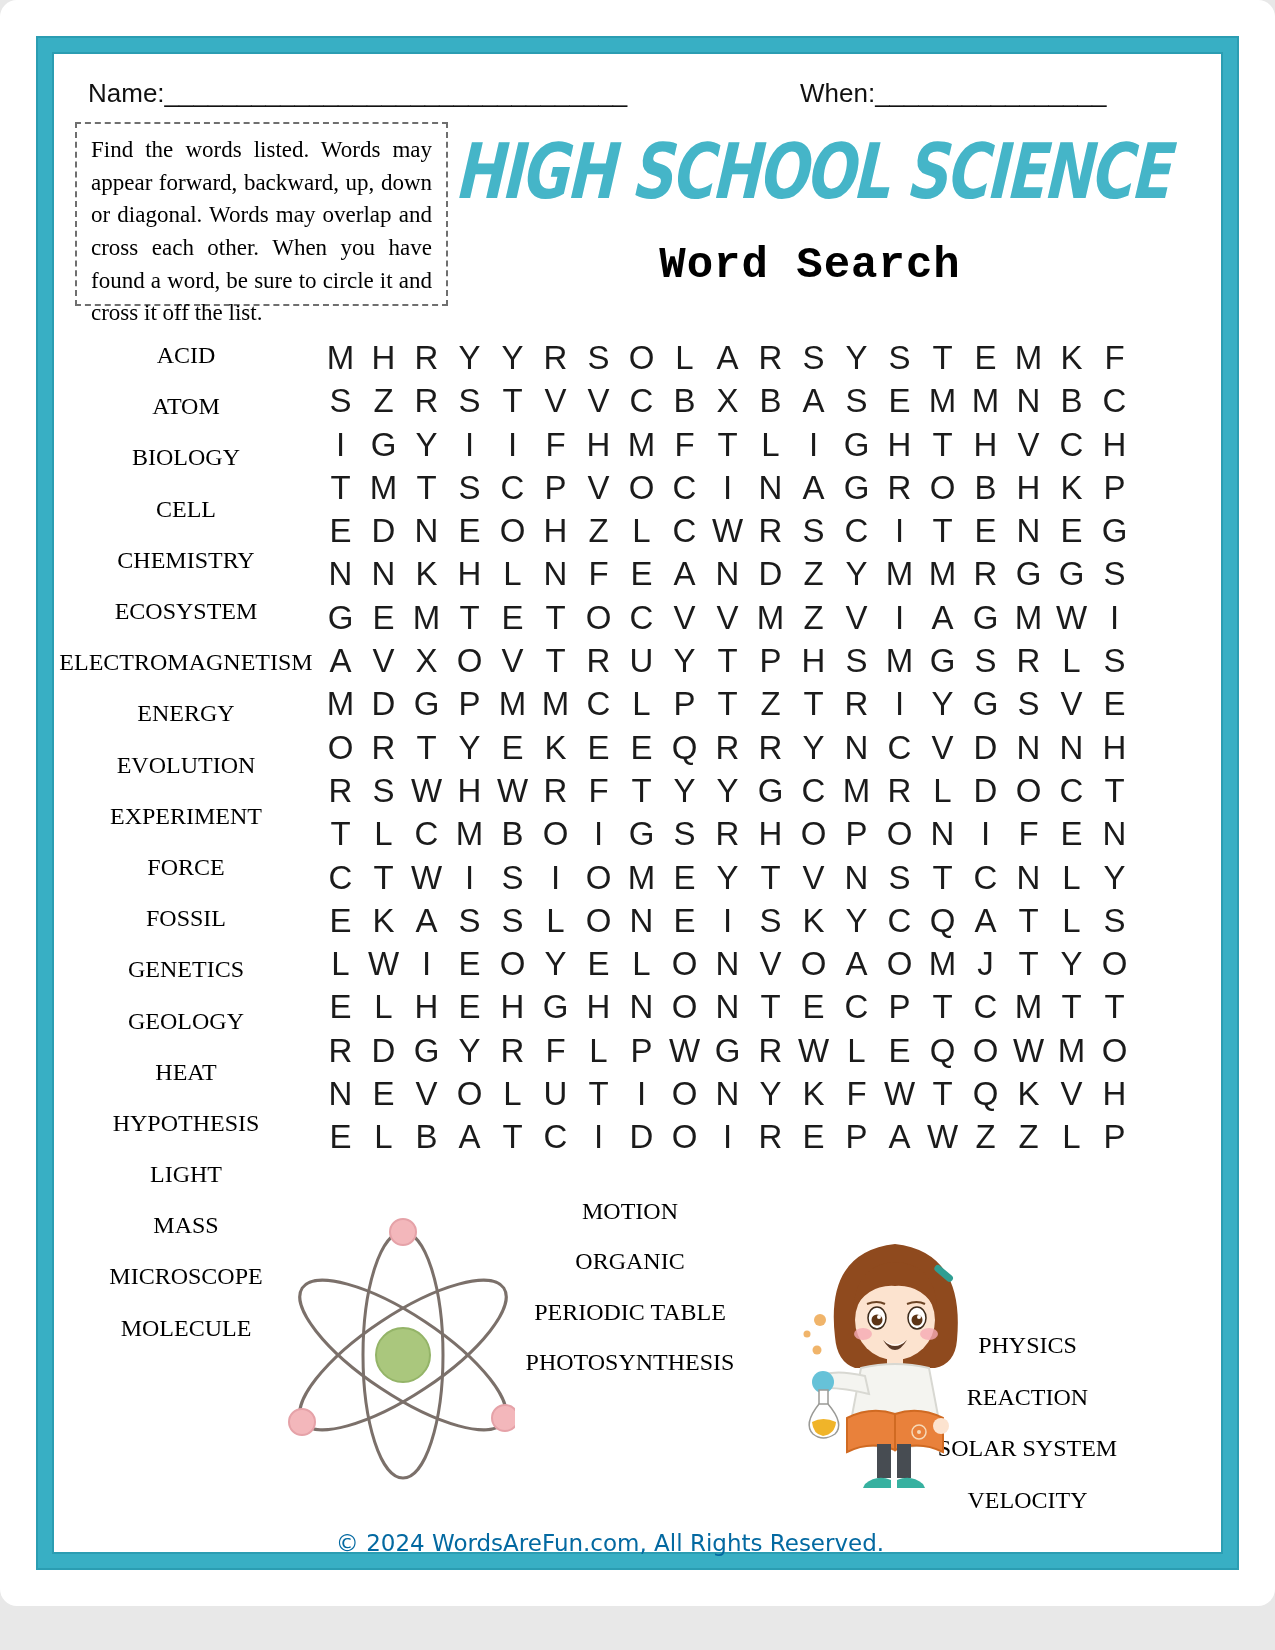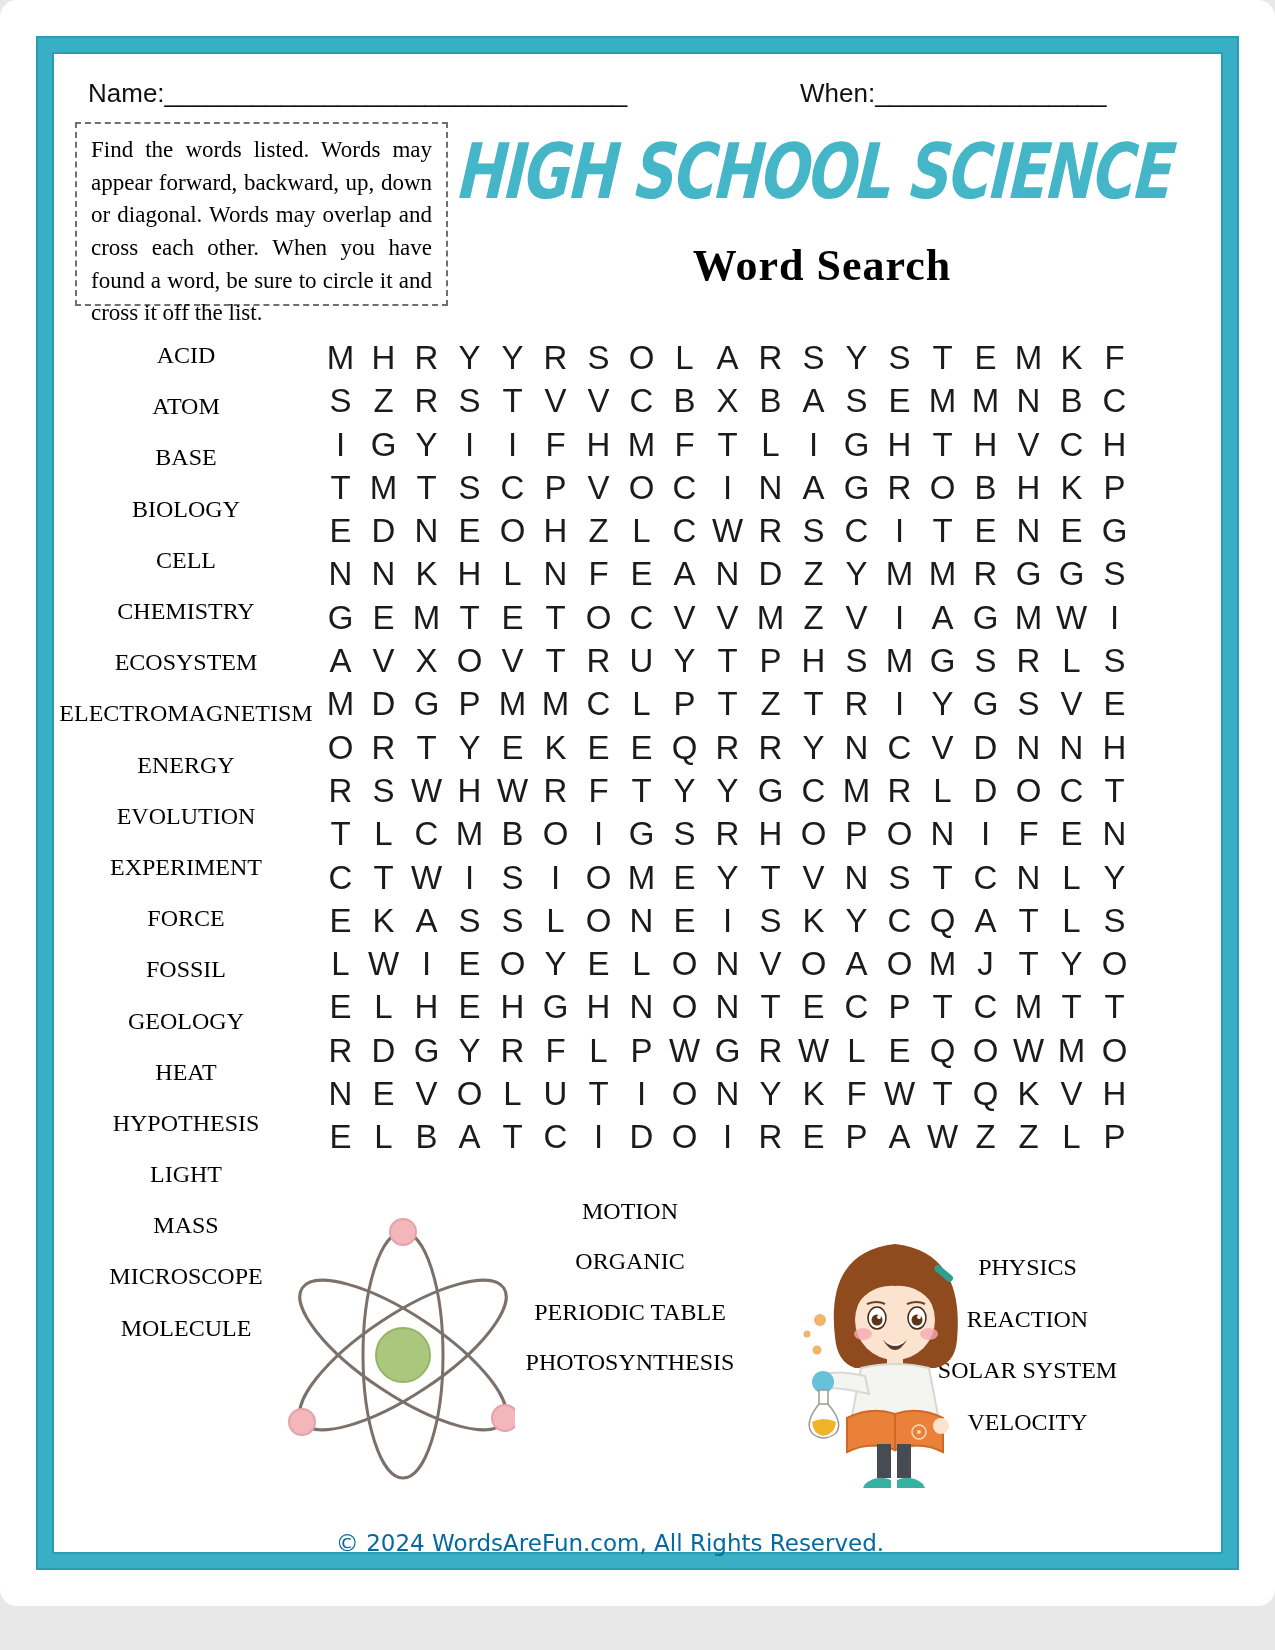--- a/index.html
+++ b/index.html
@@ -26,36 +26,36 @@
   }
   
   .title{
     position:absolute; left:460px; top:138px; width:700px; text-align:center;
     font-family:"DejaVu Sans", sans-serif; font-weight:bold; font-style:italic;
     font-size:58px; letter-spacing:-2px; color:#45B5C8;
     transform:scaleY(1.32) skewX(-6deg); transform-origin:center;
     white-space:nowrap;
   }
   .subtitle{
-    position:absolute; left:472px; top:240px; width:700px; text-align:center;
-    font-family:Liberation Serif, serif; font-weight:bold;
+    position:absolute; left:460px; top:240px; width:700px; text-align:center;
+    font-family:Liberation Mono, monospace; font-weight:bold;
     font-size:44px; color:#000; letter-spacing:1px;
   }
   
   .word-col{position:absolute; display:flex; flex-direction:column;}
   .word-col .list-word{
     display:flex; align-items:center; justify-content:center;
     font-family:"Liberation Serif", serif; font-size:24px; color:#000;
     white-space:nowrap;
   }
   .word-col.left{left:52px; top:330px; width:268px;}
   .word-col.left .list-word{height:51.2px;}
   .word-col.middle{left:480px; top:1186px; width:300px;}
   .word-col.middle .list-word{height:50.5px;}
-  .word-col.right{left:905px; top:1242px; width:245px;}
+  .word-col.right{left:905px; top:1320px; width:245px;}
   .word-col.right .list-word{height:51.5px;}
   
   .grid{position:absolute; left:319px; top:336px;}
   .grid-row{display:flex; height:43.3px;}
   .grid-cell{
     width:43px; text-align:center; line-height:43.3px;
     font-family:"Liberation Sans", sans-serif; font-size:33px; color:#1b1b1b;
   }
   
   .atom-wrap{position:absolute; left:275px; top:1185px;}
@@ -82,31 +82,31 @@
   <div class="instructions">
     <span>Find the words listed.  Words may appear forward, backward, up, down or diagonal.  Words may overlap and cross each other.  When you have found a word, be sure to circle it and cross it off the list.</span>
   </div>
 
   <div class="title">HIGH SCHOOL SCIENCE</div>
   <div class="subtitle">Word Search</div>
 
   <div class="word-col left">
       <div class="list-word">ACID</div>
       <div class="list-word">ATOM</div>
-      <div class="list-word">BASE</div>
       <div class="list-word">BIOLOGY</div>
       <div class="list-word">CELL</div>
       <div class="list-word">CHEMISTRY</div>
       <div class="list-word">ECOSYSTEM</div>
       <div class="list-word">ELECTROMAGNETISM</div>
       <div class="list-word">ENERGY</div>
       <div class="list-word">EVOLUTION</div>
       <div class="list-word">EXPERIMENT</div>
       <div class="list-word">FORCE</div>
       <div class="list-word">FOSSIL</div>
+      <div class="list-word">GENETICS</div>
       <div class="list-word">GEOLOGY</div>
       <div class="list-word">HEAT</div>
       <div class="list-word">HYPOTHESIS</div>
       <div class="list-word">LIGHT</div>
       <div class="list-word">MASS</div>
       <div class="list-word">MICROSCOPE</div>
       <div class="list-word">MOLECULE</div>
     </div>
   <div class="word-col middle">
       <div class="list-word">MOTION</div>

